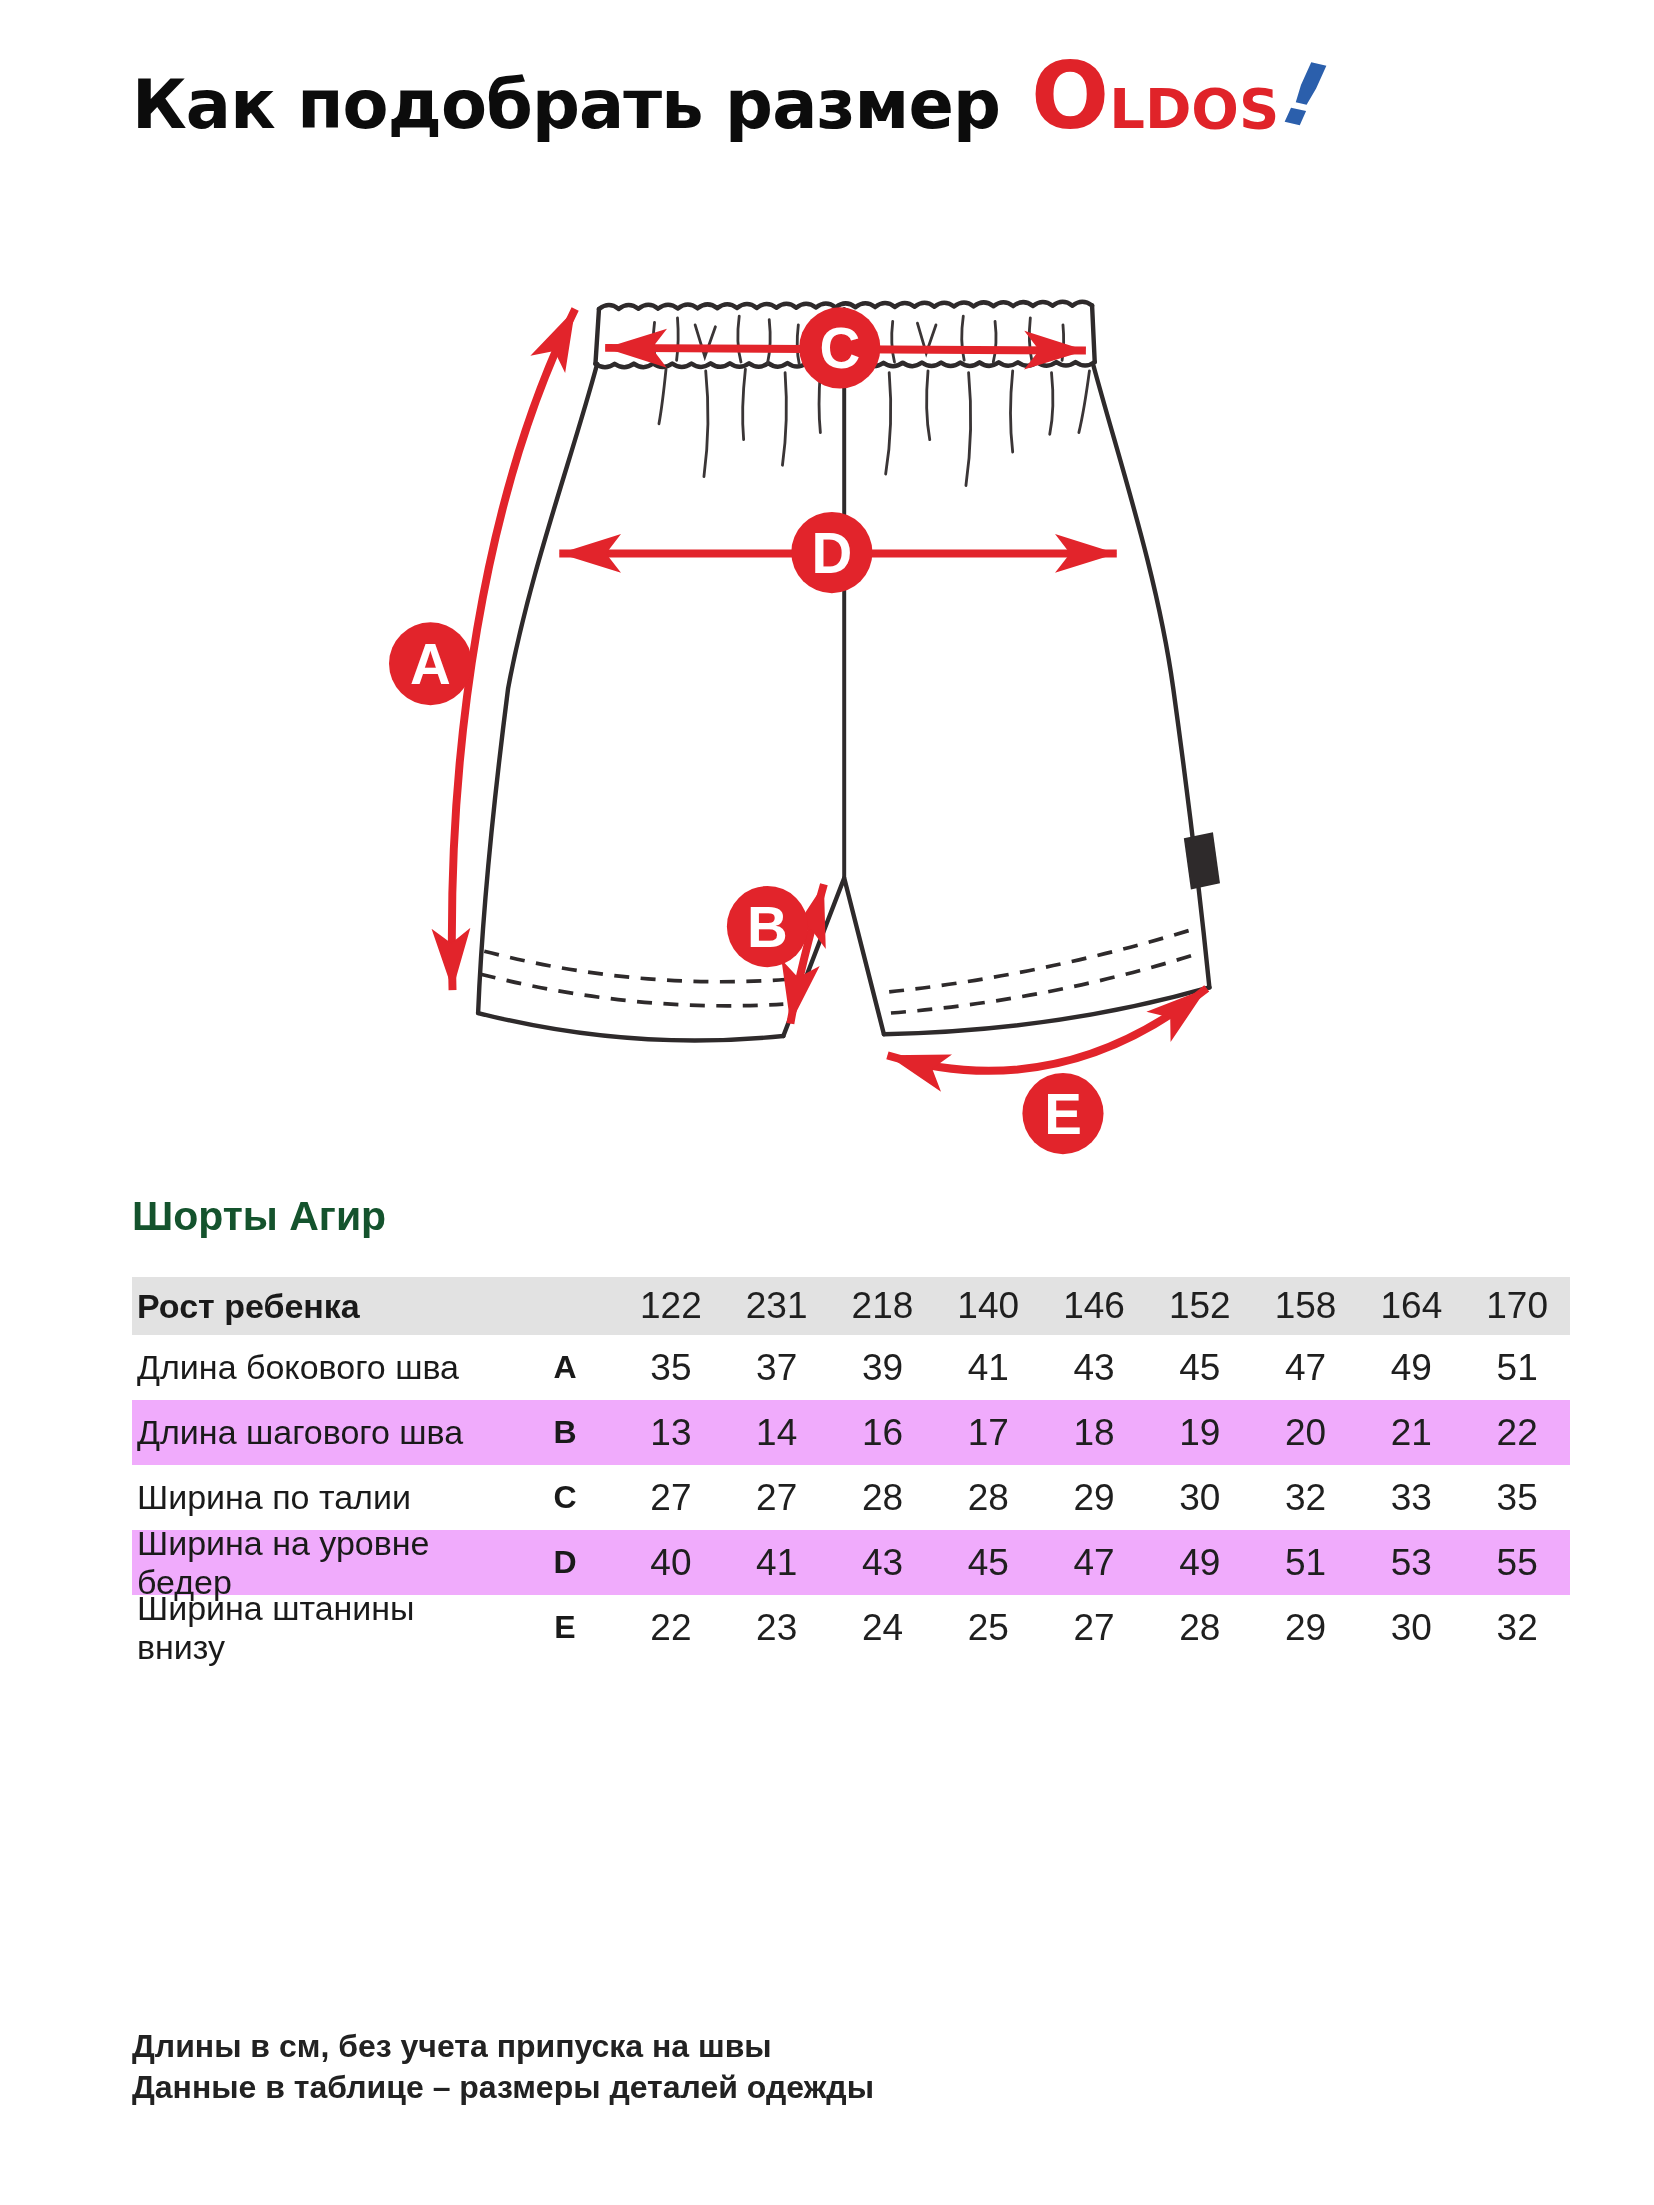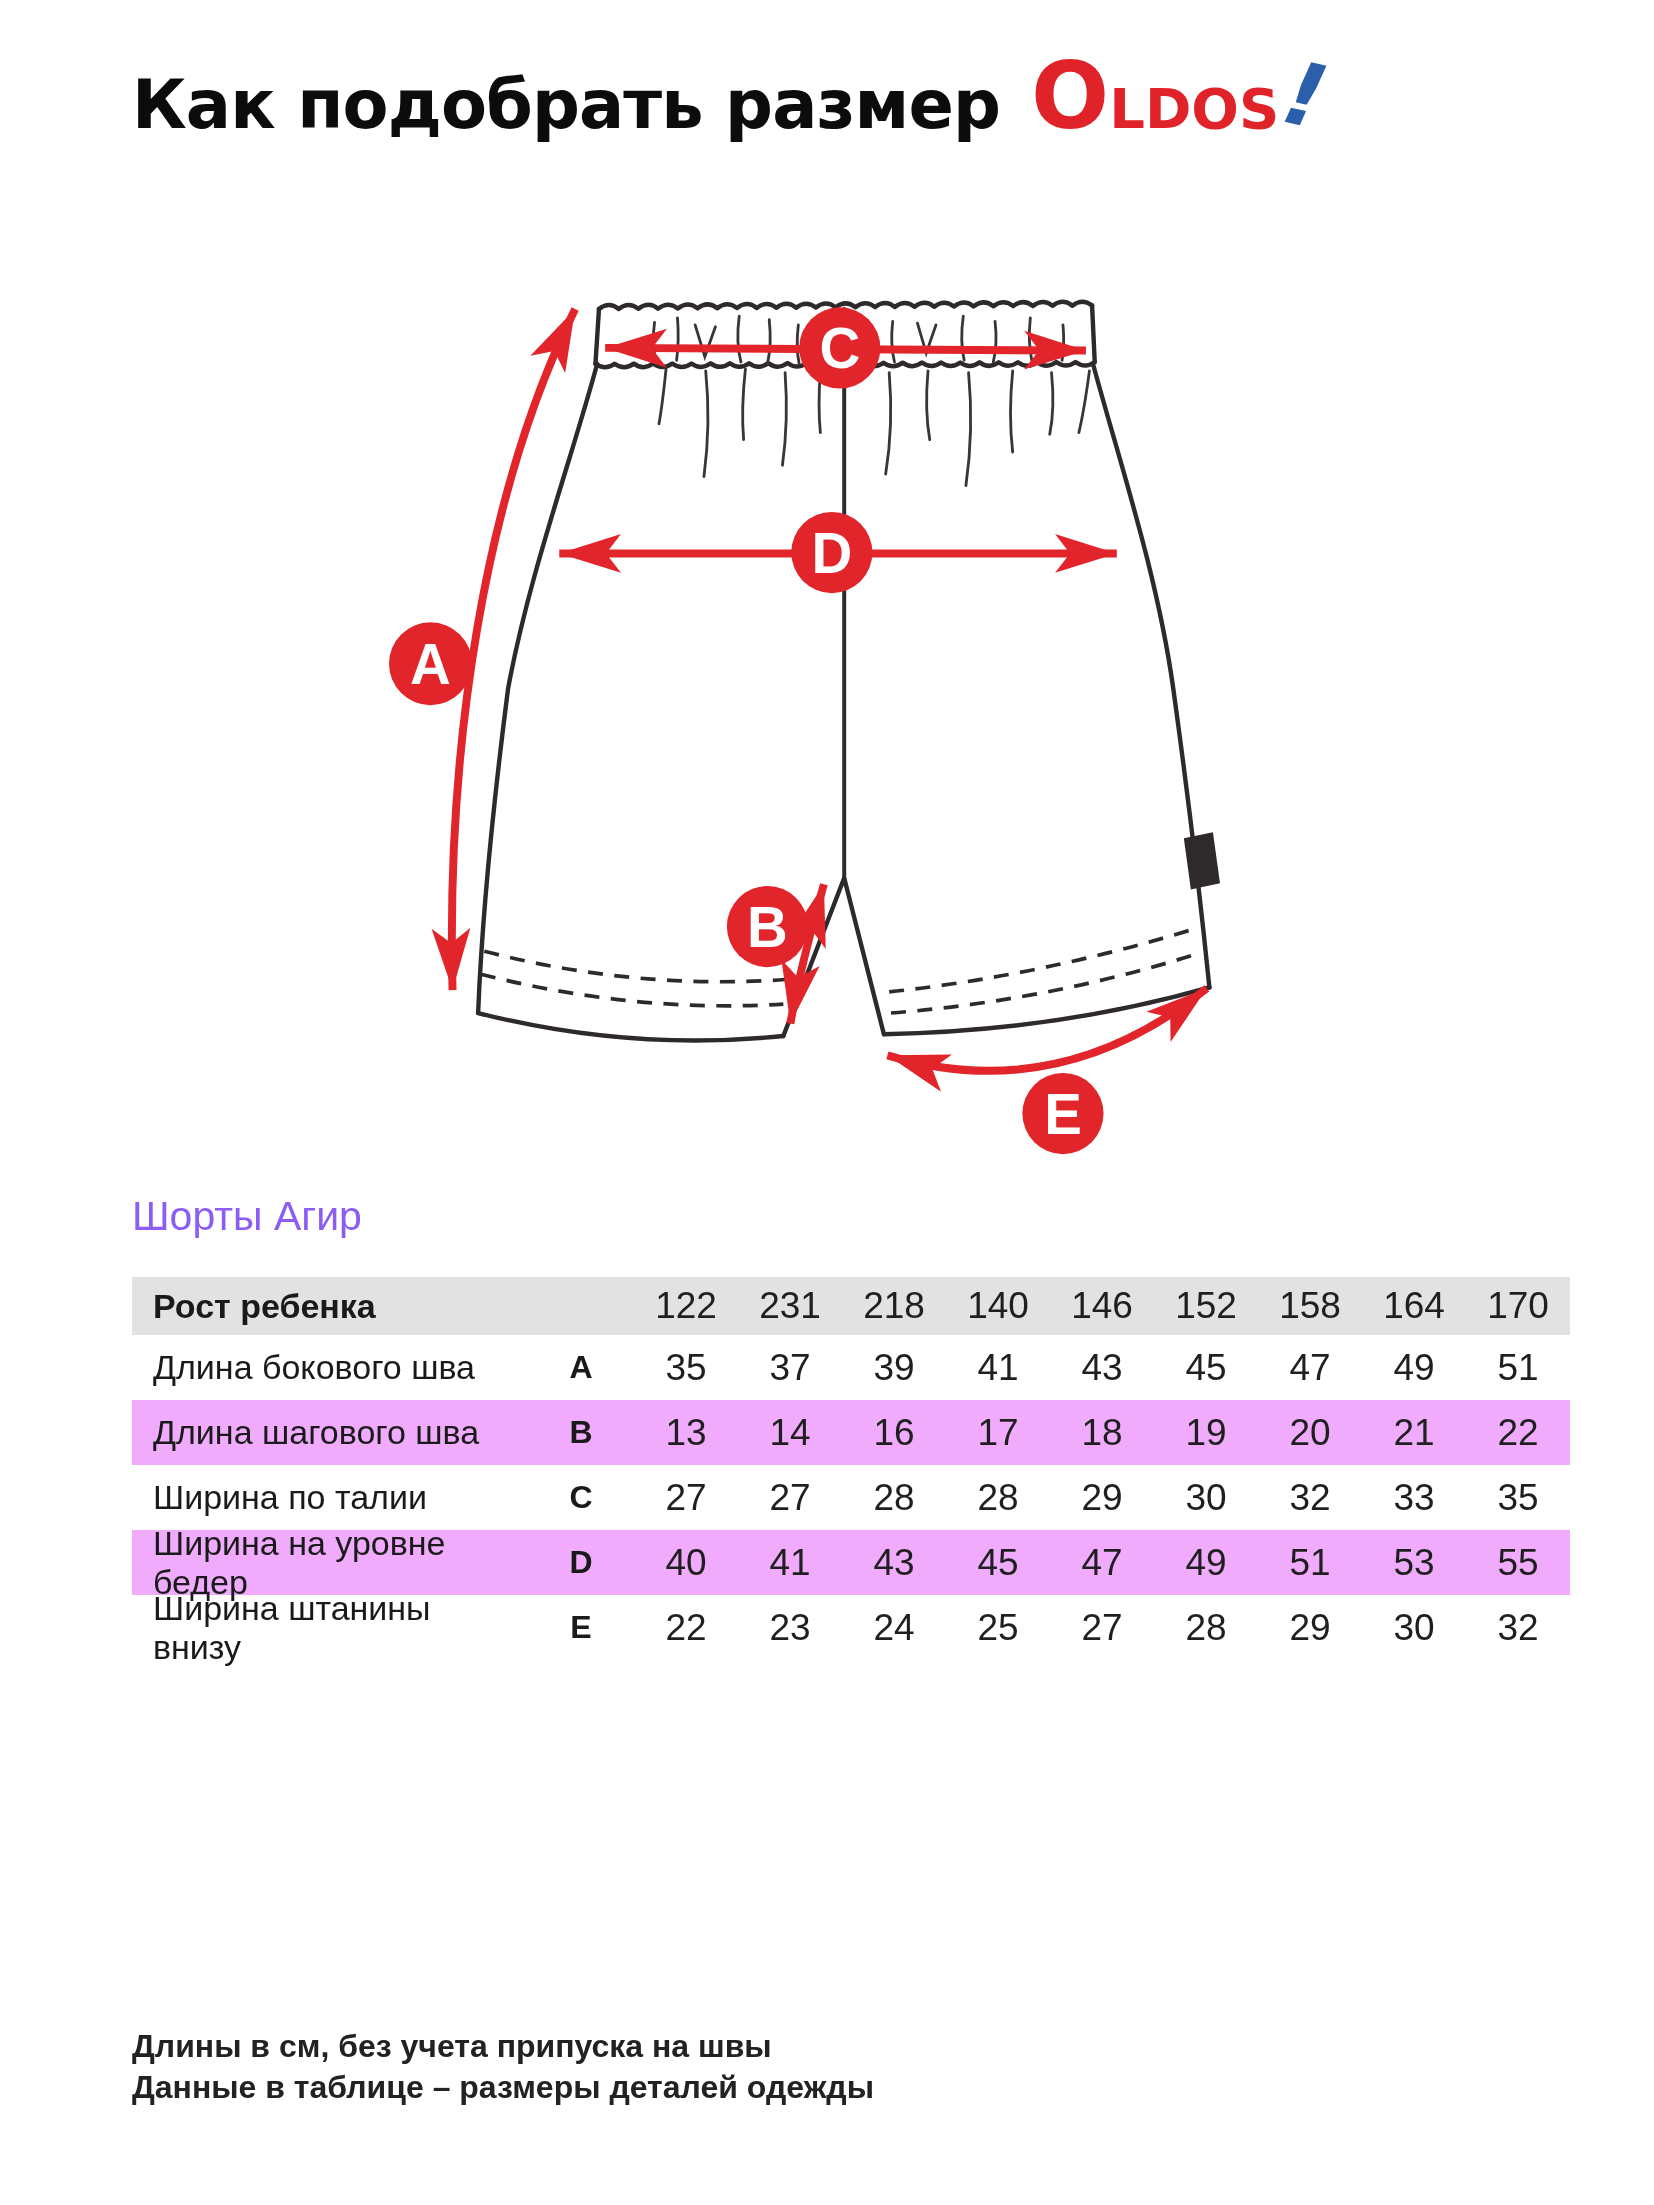--- a/index.html
+++ b/index.html
@@ -10,26 +10,26 @@
   
   .title-row{position:absolute;left:132px;top:51px;display:flex;align-items:baseline;white-space:nowrap;gap:8px;}
   .main-title{font-size:67px;font-weight:800;letter-spacing:-0.9px;color:#0c0c0c;font-family:"DejaVu Sans","Liberation Sans",sans-serif;}
   .logo{display:flex;align-items:baseline;margin-left:23px;font-family:"DejaVu Sans","Liberation Sans",sans-serif;font-weight:800;}
   .logo .logo-o{font-size:92px;color:#e02329;line-height:1;}
   .logo .logo-ldos{font-size:56px;color:#e02329;letter-spacing:0px;line-height:1;}
   .logo .logo-bang{font-size:88px;color:#2b5fac;line-height:1;display:inline-block;transform:rotate(13deg) translate(5.3px,-3.5px);font-style:italic;}
   
   .diagram-svg{position:absolute;left:0;top:0;width:1654px;height:2206px;}
   
-  .product-name{position:absolute;left:132px;top:1193px;font-size:41px;font-weight:400;color:#8b5cf6;}
+  .product-name{position:absolute;left:132px;top:1193px;font-size:41px;font-weight:700;color:#14532d;}
   .size-table{position:absolute;left:132px;top:1277px;width:1438px;font-size:37px;}
   .t-row{display:flex;align-items:center;height:65px;}
   .t-row.header{height:58px;background:#e2e2e2;}
   .t-row.zebra{background:#f0abfc;align-items:center;}
-  .c-label{flex:0 0 375px;font-size:34px;padding-left:21px;}
+  .c-label{flex:0 0 375px;font-size:34px;padding-left:5px;}
   .t-row.header .c-label{font-weight:700;font-size:34px;}
   .c-letter{flex:0 0 106px;text-align:center;font-weight:700;font-size:32px;}
   .c-val{flex:1 1 0;text-align:center;font-size:37px;color:#1f1f1f;}
   
   .notes{position:absolute;left:132px;top:2026px;font-size:32px;line-height:41px;color:#222;font-weight:bold;}
 </style>
 </head>
 <body>
 
 <div class="page">

